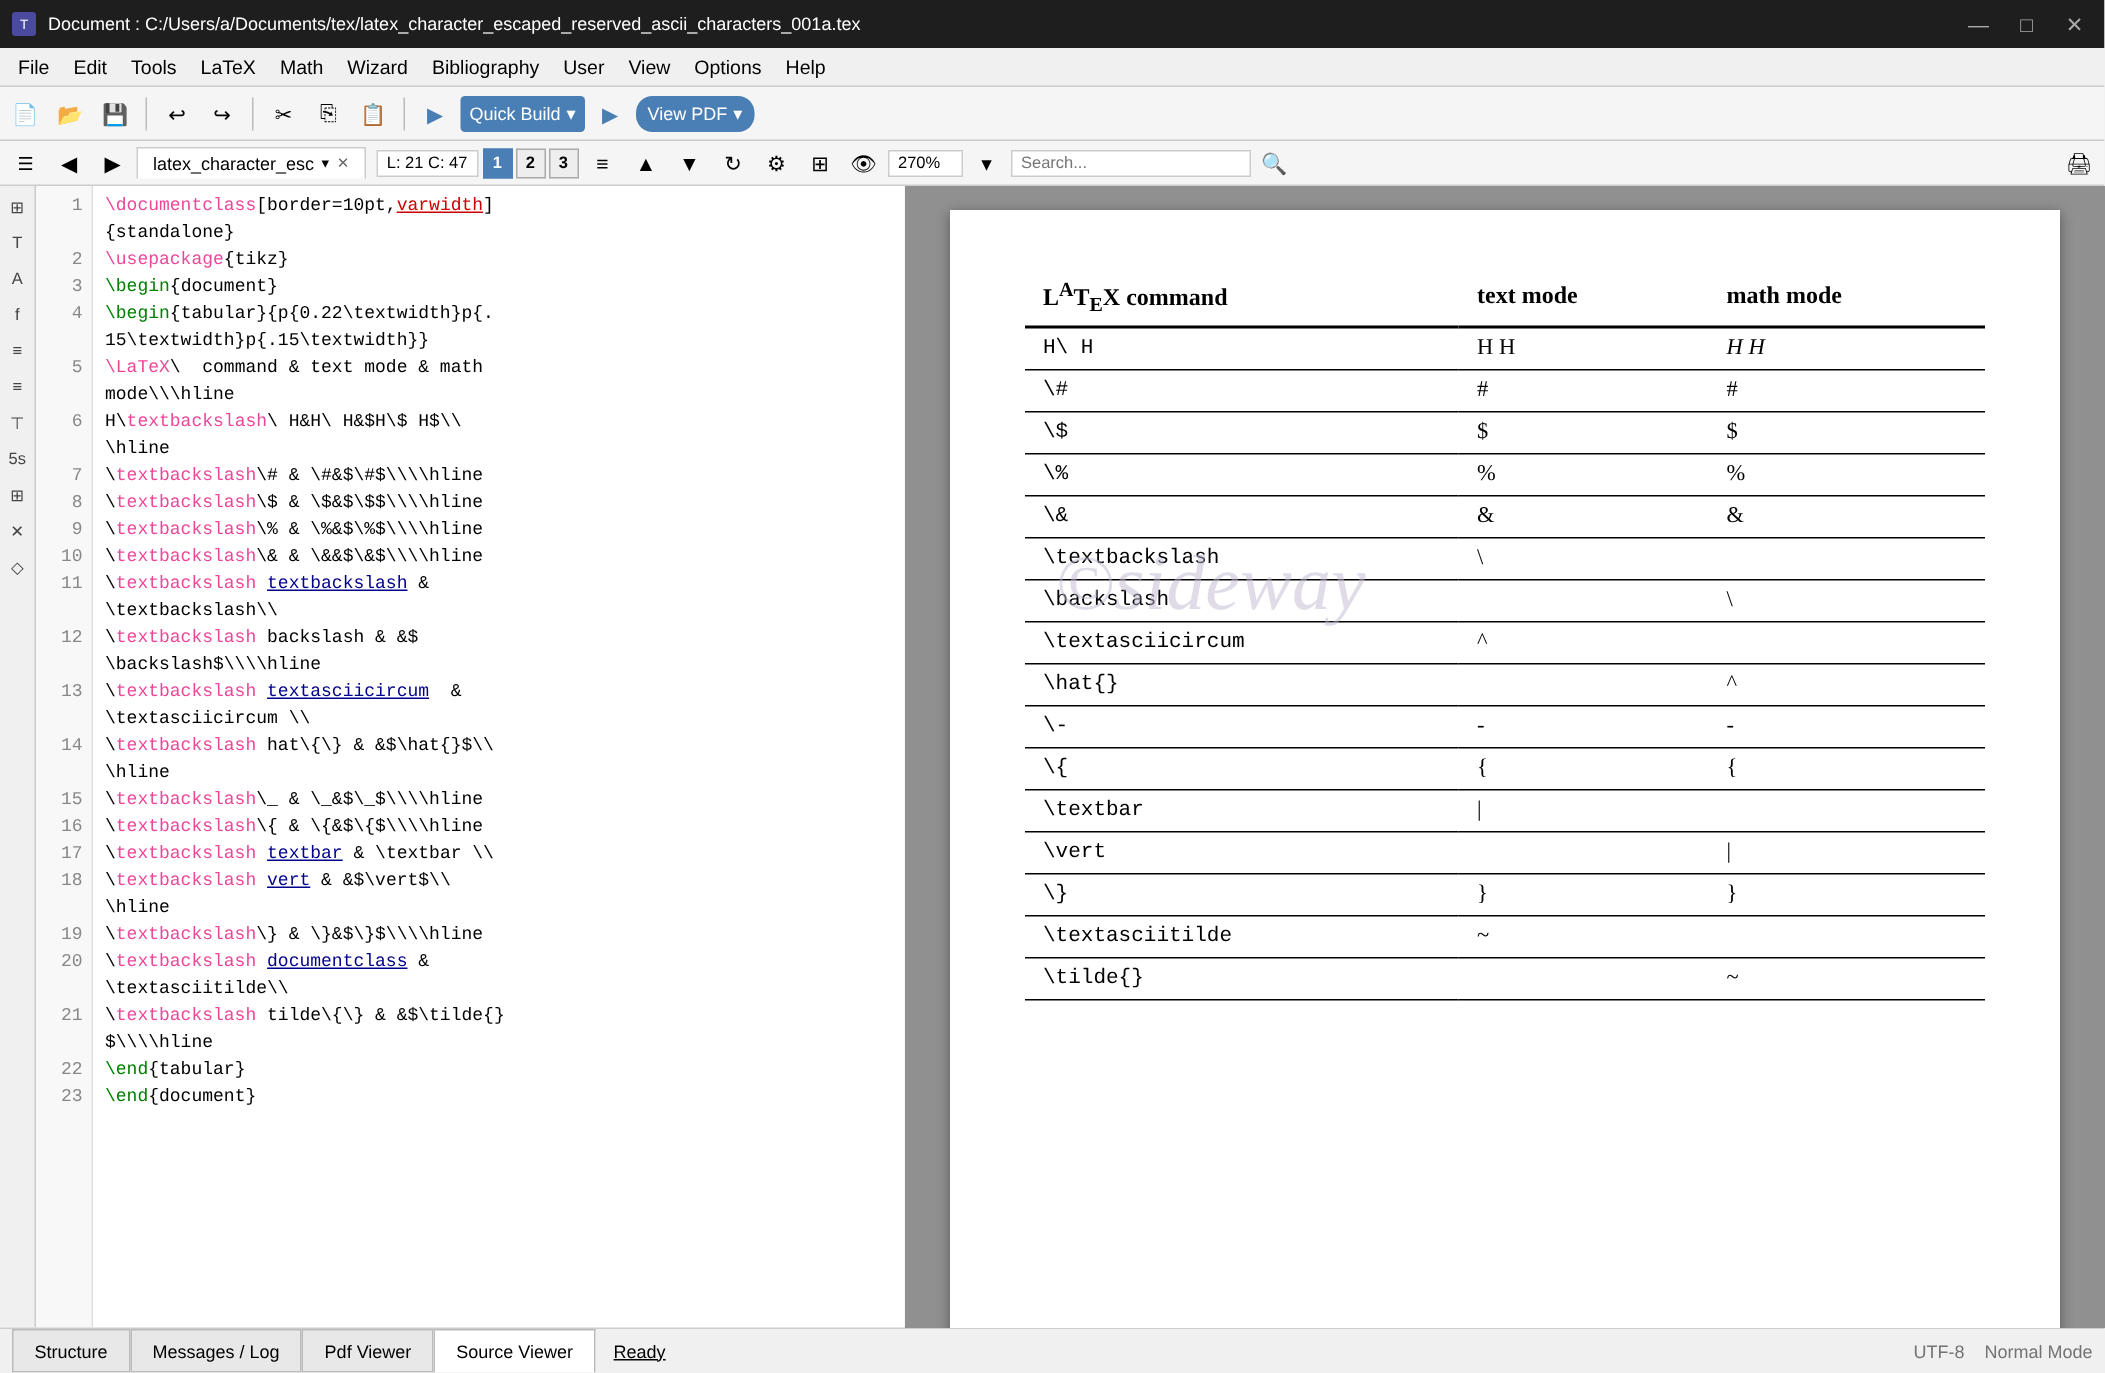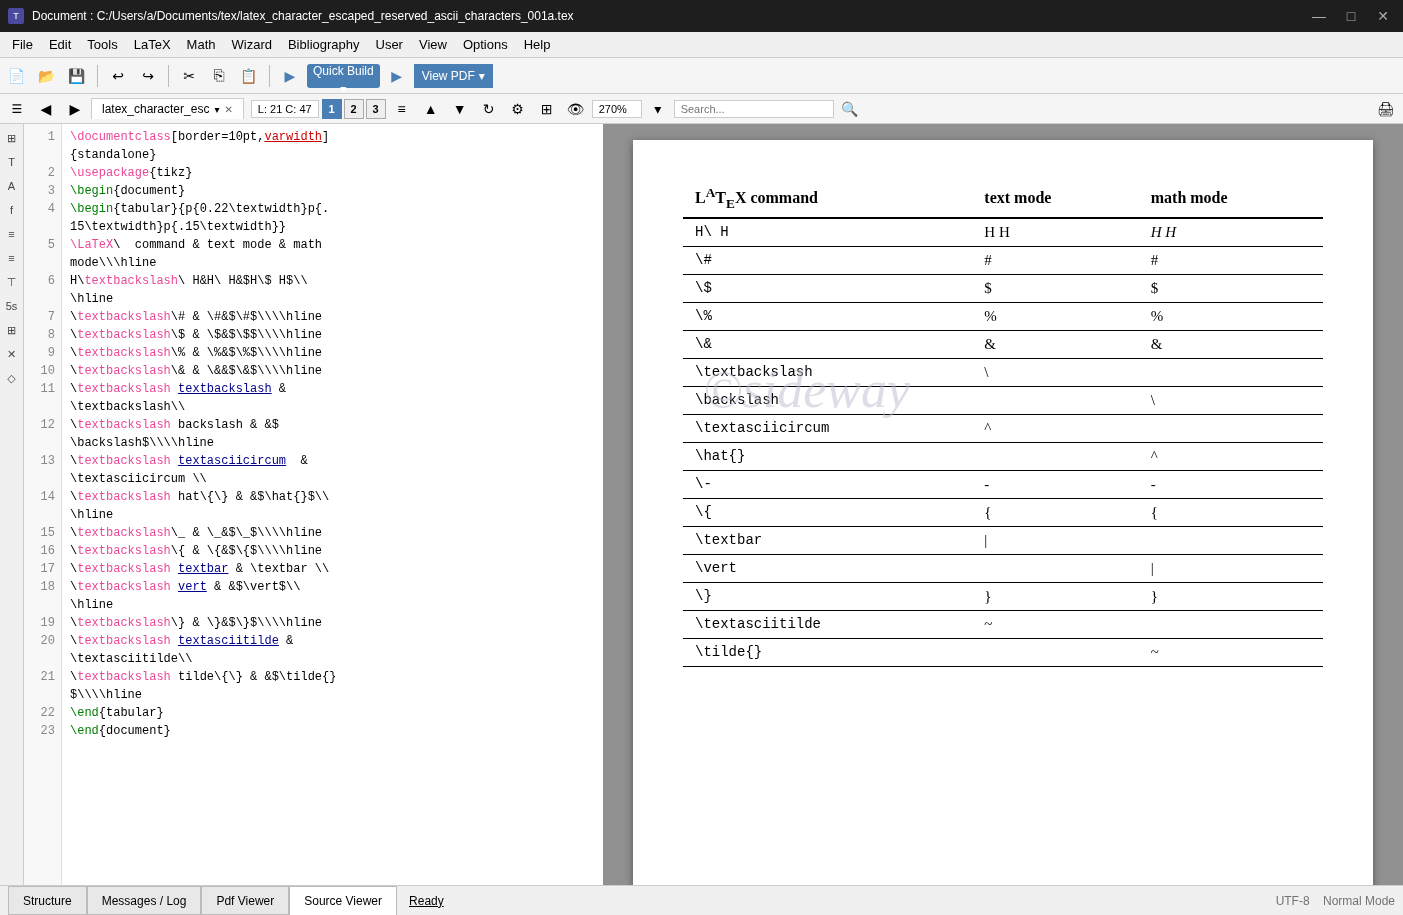--- a/index.html
+++ b/index.html
@@ -58,26 +58,25 @@
     .quick-build-btn {
       display: flex; align-items: center;
       background: #4a7fb5; color: #fff;
       border-radius: 3px;
       height: 24px;
       padding: 0 6px;
       font-size: 12px;
       cursor: pointer;
       border: none;
       gap: 4px;
-      flex-direction: column;
     }
     .view-pdf-btn {
       display: flex; align-items: center;
       background: #4a7fb5; color: #fff;
-      border-radius: 0;
+      border-radius: 11px;
       height: 24px;
       padding: 0 8px;
       font-size: 12px;
       cursor: pointer;
       border: none;
       gap: 4px;
     }
 
     
     #toolbar2 {
@@ -422,21 +421,21 @@
 \<span class="kw-blue">textbackslash</span> <span class="kw-darkblue kw-underline">textasciicircum</span>  &amp;
 \textasciicircum \\
 \<span class="kw-blue">textbackslash</span> hat\{\} &amp; &amp;$\hat{}$\\
 \hline
 \<span class="kw-blue">textbackslash</span>\_ &amp; \_&amp;$\_$\\\\hline
 \<span class="kw-blue">textbackslash</span>\{ &amp; \{&amp;$\{$\\\\hline
 \<span class="kw-blue">textbackslash</span> <span class="kw-darkblue kw-underline">textbar</span> &amp; \textbar \\
 \<span class="kw-blue">textbackslash</span> <span class="kw-darkblue kw-underline">vert</span> &amp; &amp;$\vert$\\
 \hline
 \<span class="kw-blue">textbackslash</span>\} &amp; \}&amp;$\}$\\\\hline
-\<span class="kw-blue">textbackslash</span> <span class="kw-darkblue kw-underline">textasciitilde</span> &amp;
+\<span class="kw-blue">textbackslash</span> <span class="kw-darkblue kw-underline">documentclass</span> &amp;
 \textasciitilde\\
 \<span class="kw-blue">textbackslash</span> tilde\{\} &amp; &amp;$\tilde{}
 $\\\\hline
 <span class="kw-green">\end</span>{tabular}
 <span class="kw-green">\end</span>{document}</div>
 
   <div id="pdf-panel">
     <div id="pdf-page">
       <div class="pdf-content">
         <div class="watermark-text">©sideway</div>

